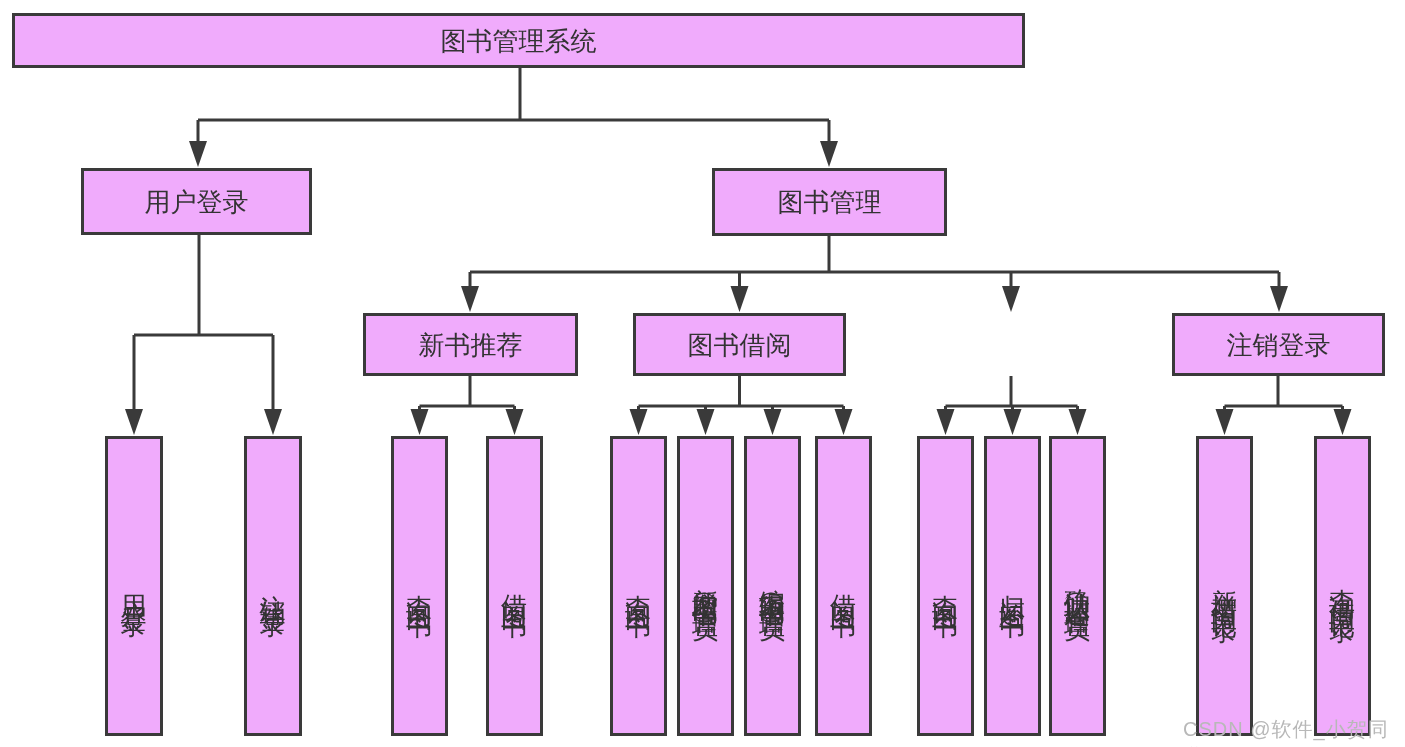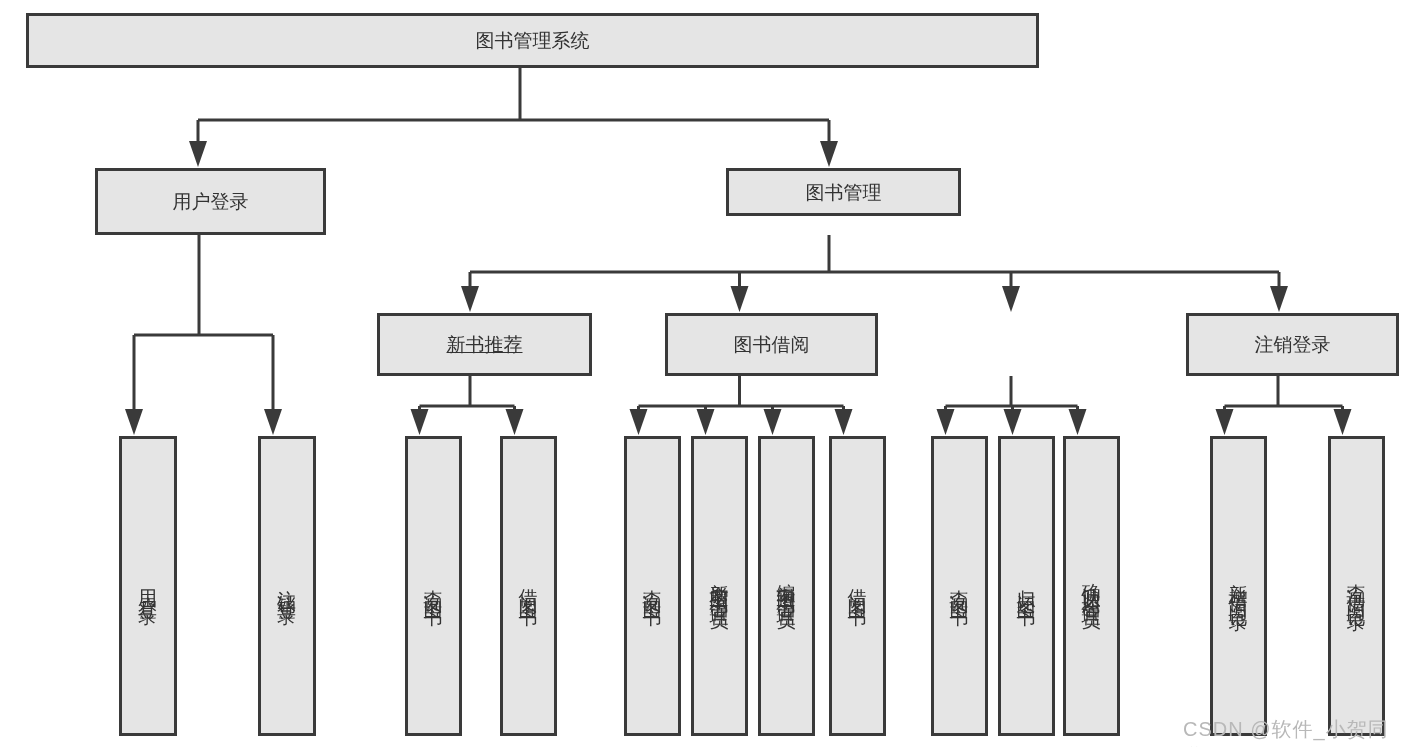--- a/index.html
+++ b/index.html
@@ -17,51 +17,50 @@
   }
   .wires {
     position: absolute;
     left: 0;
     top: 0;
     pointer-events: none;
   }
   .node {
     position: absolute;
     box-sizing: border-box;
-    background: #e5e5e5;
+    background: #f0abfc;
     border: 3px solid #3a3a3a;
     color: #333333;
-    font-size: 19px;
+    font-size: 26px;
     line-height: 1;
     display: flex;
     align-items: center;
     justify-content: center;
     white-space: nowrap;
-    margin-left: 14px;
   }
   .node.v {
     writing-mode: vertical-rl;
     text-orientation: mixed;
     letter-spacing: 6px;
     white-space: normal;
   }
   .node.leaf {
     top: 436px;
     height: 300px;
   }
   .node.v.long { letter-spacing: 4px; }
 
   
   .n-root { left: 12px;  top: 13px;  width: 1013px; height: 55px; }
   
   .n-login { left: 81px;  top: 168px; width: 231px; height: 67px; }
-  .n-mgmt  { left: 712px; top: 168px; width: 235px; height: 48px; }
+  .n-mgmt  { left: 712px; top: 168px; width: 235px; height: 68px; }
   
-  .n-l3-0 { left: 363px;  top: 313px; width: 215px; height: 63px; text-decoration: underline; }
-  .n-l3-1 { left: 651px;  top: 313px; width: 213px; height: 63px; }
+  .n-l3-0 { left: 363px;  top: 313px; width: 215px; height: 63px; }
+  .n-l3-1 { left: 633px;  top: 313px; width: 213px; height: 63px; }
   .n-l3-2 { left: 904px;  top: 313px; width: 214px; height: 63px; }
   .n-l3-3 { left: 1172px; top: 313px; width: 213px; height: 63px; }
   
   .n-a0 { left: 105px;  width: 58px; }
   .n-a1 { left: 244px;  width: 58px; }
   .n-b0 { left: 391px;  width: 57px; }
   .n-b1 { left: 486px;  width: 57px; }
   .n-c0 { left: 610px;  width: 57px; }
   .n-c1 { left: 677px;  width: 57px; }
   .n-c2 { left: 744px;  width: 57px; }

